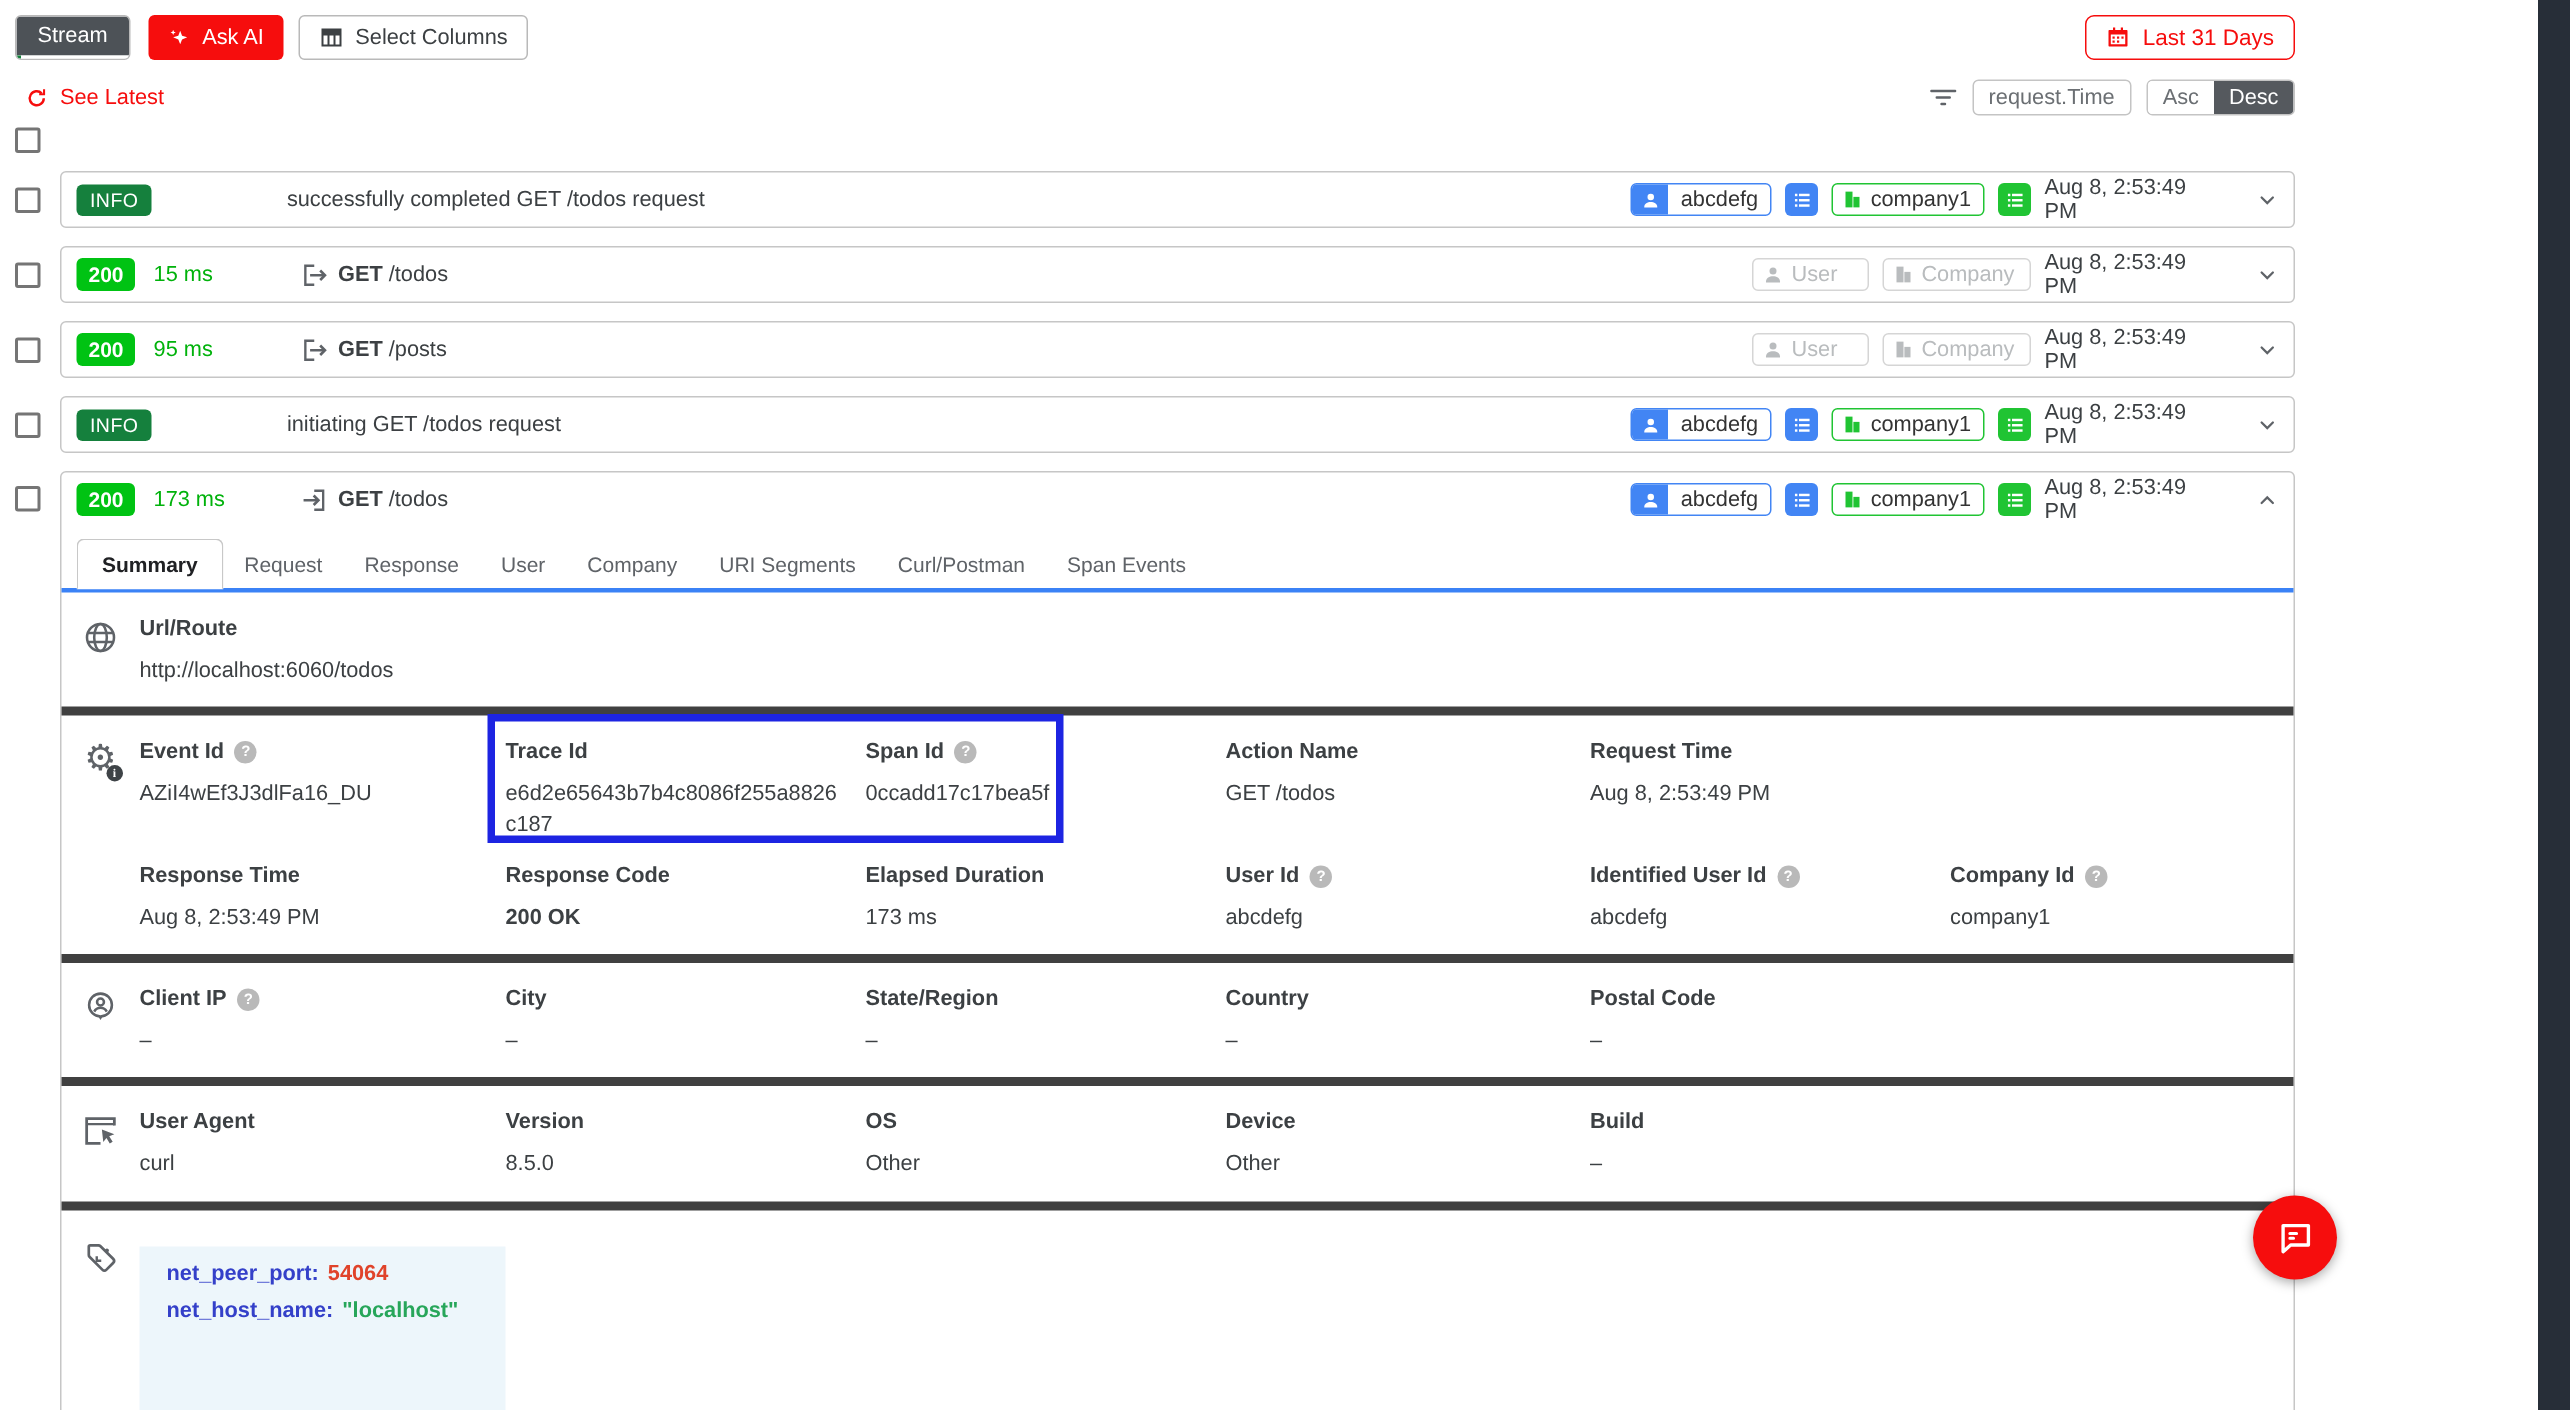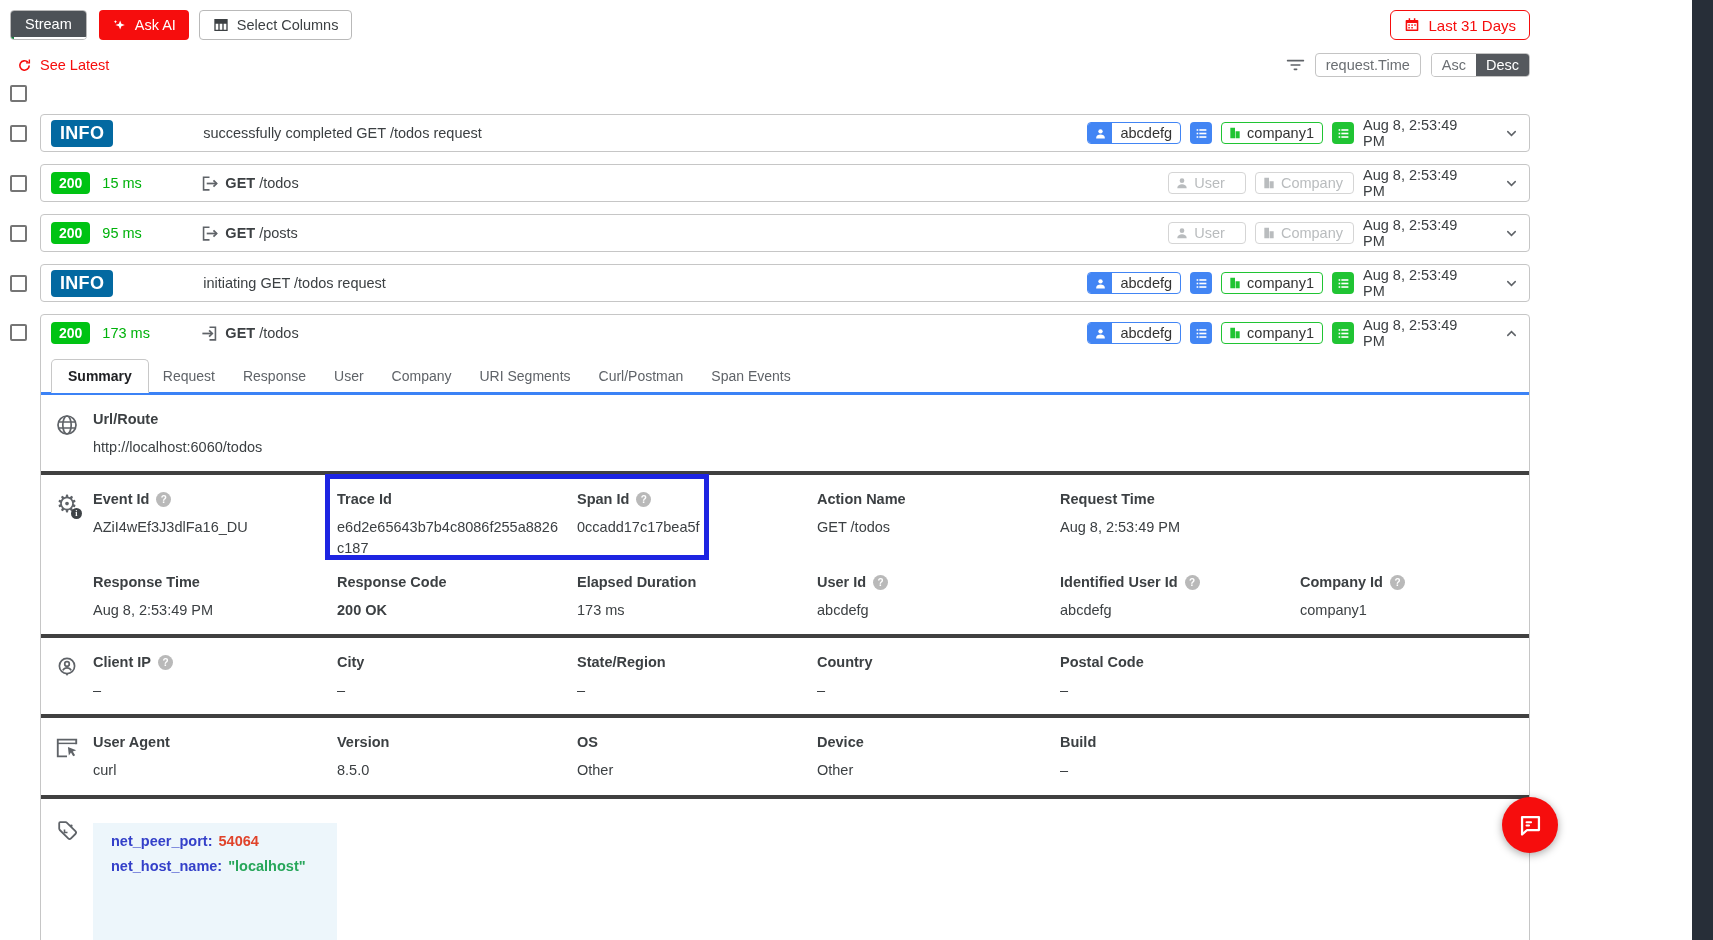--- a/index.html
+++ b/index.html
@@ -31,21 +31,21 @@
   .ad.active { background:#55595e; color:#fff; }
 
   
   .checkbox { width:17px; height:17px; border:2px solid #757575; border-radius:2px; background:#fff; flex:none; cursor:pointer; }
   .select-all { margin:8px 0 0 0; }
   .logrow { display:flex; align-items:center; margin-top:12px; gap:13px; }
   .logrow.expanded { align-items:flex-start; }
   .logrow.expanded > .checkbox { margin-top:10px; }
   .card { flex:1; border:1px solid #c6c6c6; border-radius:4px; background:#fff; }
   .rowline { height:36px; display:flex; align-items:center; padding:0 10px; cursor:pointer; }
-  .badge-info { background:#0369a1; color:#fff; font-weight:bold; font-size:18px; padding:3px 9px; border-radius:4px; letter-spacing:.3px; }
+  .badge-info { background:#15803d; color:#fff; font-weight:normal; font-size:13px; padding:3px 9px; border-radius:4px; letter-spacing:.3px; }
   .badge-200 { background:#00c313; color:#fff; font-weight:bold; font-size:14px; padding:3px 8px; border-radius:4px; }
   .duration { color:#00b20b; margin-left:12px; min-width:52px; }
   .req-icon { margin-left:46px; display:flex; }
   .method { font-weight:bold; margin-left:6px; }
   .path { margin-left:4px; }
   .info-msg { margin-left:90px; }
   .row-right { margin-left:auto; display:flex; align-items:center; gap:9px; }
   .timestamp { width:120px; }
   .chev { margin-left:12px; display:flex; cursor:pointer; }
 
@@ -57,21 +57,21 @@
   .sq { width:22px; height:22px; border-radius:4px; display:flex; align-items:center; justify-content:center; cursor:pointer; }
   .sq-blue { background:#4285f4; }
   .sq-green { background:#20c433; }
   .chip-co-on { border:1px solid #20c433; padding-left:6px; gap:5px; }
   .chip-off { border:1px solid #d5d5d5; color:#b9bcbe; padding:0 10px 0 6px; gap:5px; }
 
   
   .tabs { display:flex; align-items:flex-end; padding:8px 0 0 10px; border-bottom:3px solid #3b82f6; }
   .tab { padding:8px 14px; color:#5f6368; cursor:pointer; font-size:14px; }
   .tab.active { border:1px solid #c8c8c8; border-bottom:1px solid #fff; margin-bottom:-1px; border-radius:5px 5px 0 0; color:#202124; font-weight:bold; background:#fff; padding:8px 16px; }
-  .section { display:flex; padding:16px 14px 14px 14px; border-bottom:4px solid #404040; }
+  .section { display:flex; padding:16px 14px 14px 14px; border-bottom:6px solid #404040; }
   .sec-icon { width:24px; margin-right:14px; padding-top:1px; flex:none; display:flex; justify-content:center; align-items:flex-start; }
   .sec-body { flex:1; }
   .flabel { font-weight:bold; display:flex; align-items:flex-end; gap:7px; margin-bottom:10px; }
   .fvalue { color:#3c4043; line-height:1.4; }
   .fvalue.bold { font-weight:bold; }
   .fgrid { display:grid; grid-template-columns:244px 240px 240px 243px 240px auto; }
   .grid-row1 { position:relative; margin-bottom:16px; }
   .hl-box { position:absolute; left:232px; top:-17px; width:384px; height:86px; border:5px solid #1d24e2; pointer-events:none; }
   .trace-val { max-width:225px; overflow-wrap:break-word; word-break:break-all; }
   .help { width:15px; height:15px; border-radius:50%; background:#b9b9b9; color:#fff; font-size:10px; font-weight:bold; display:inline-flex; align-items:center; justify-content:center; cursor:pointer; flex:none; }

